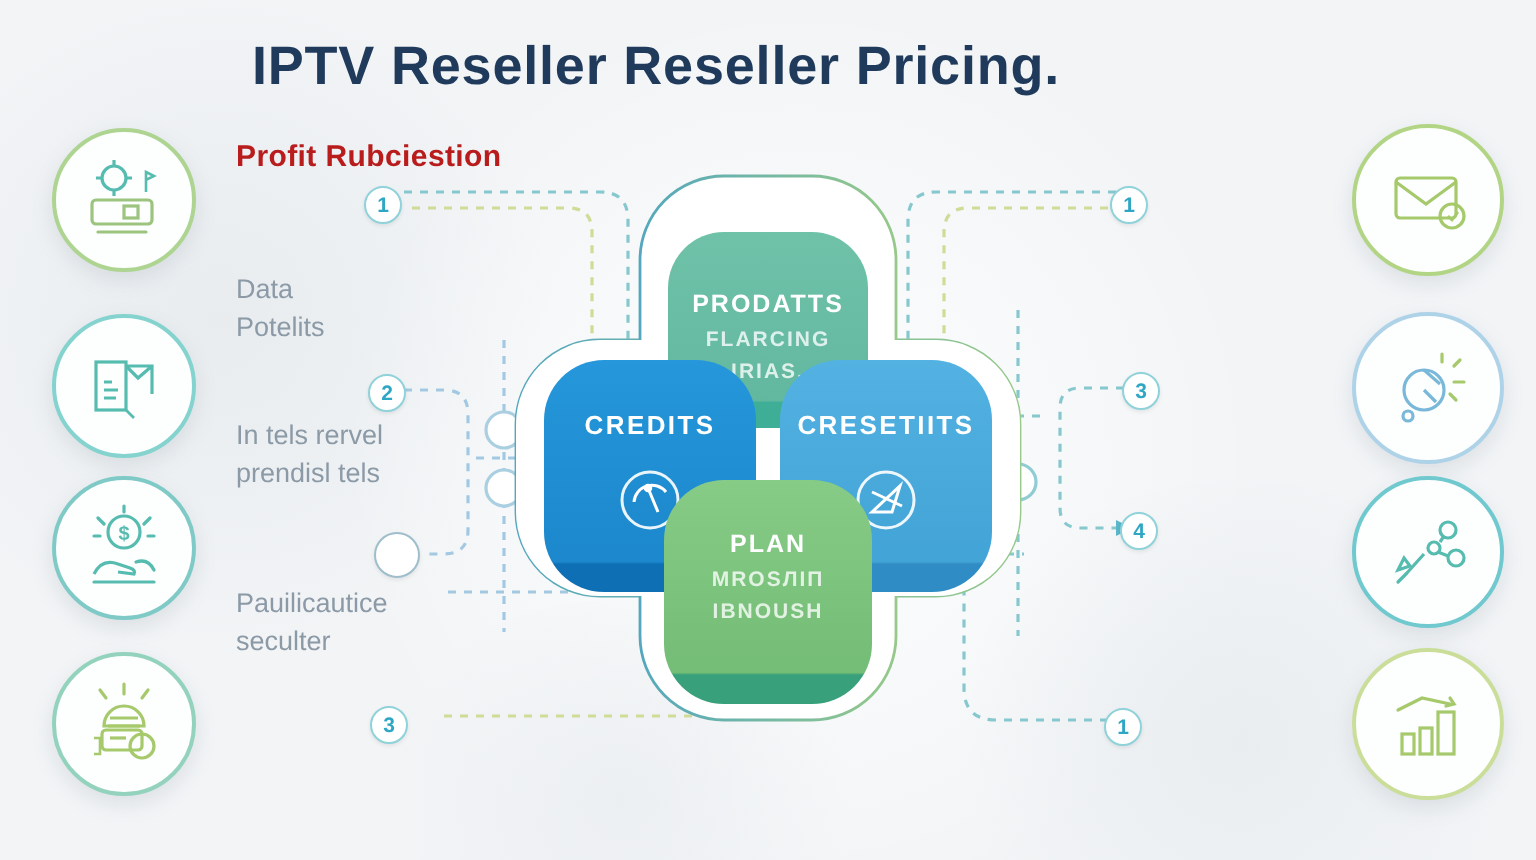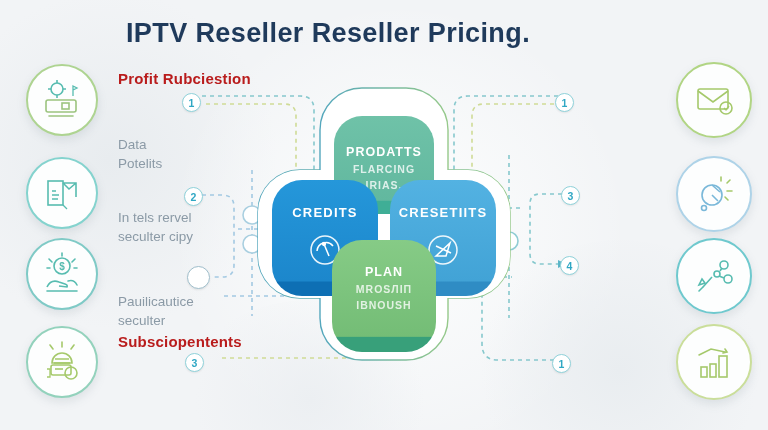--- a/index.html
+++ b/index.html
@@ -175,21 +175,21 @@
     <svg width="44" height="44" viewBox="0 0 44 44" fill="none">
       <g stroke="#57bcb0" stroke-width="1.6">
           <rect x="8" y="10" width="15" height="24"></rect>
           <path d="M 12 20 h 4 M 12 24 h 7 M 12 28 h 6"></path>
           <path d="M 23 12 h 13 v 14 M 23 12 l 6 6 7 -6"></path>
           <path d="M 23 34 l 4 4" stroke-width="1.3"></path>
         </g>
     </svg>
   </div>
   <div class="txt-l" style="top:160px;">
-    <div class="s"><span>In tels rervel</span><br><span>seculter cipy</span></div>
+    <div class="s"><span>In tels rervel</span><br><span>prendisl tels</span></div>
   </div>
   <div class="badge" style="left:184px;top:187px;">2</div>
 </div>
 
 <div class="item">
   <div class="circ c-l" style="left:26px;top:238px;border-color:#7fcac6;">
     <svg width="46" height="46" viewBox="0 0 46 46" fill="none">
       <g stroke="#57bcb0" stroke-width="1.6">
         <circle cx="23" cy="15" r="8"></circle>
           <text x="23" y="19" text-anchor="middle" font-size="10" fill="#57bcb0" stroke="none" font-weight="bold">$</text>
@@ -213,21 +213,20 @@
         <path d="M 13 24 a 10 10 0 0 1 20 0 Z"></path>
           <path d="M 16 20 h 14 M 15 24 h 16"></path>
         <rect x="12" y="26" width="20" height="10" rx="2"></rect>
           <path d="M 16 30 h 8"></path>
         <circle cx="32" cy="34" r="6"></circle>
           <path d="M 8 30 h 3 v 8 h -3" stroke-width="1.3"></path>
       </g>
     </svg>
   </div>
   <div class="txt-l" style="top:333px;">
-    <div class="h">Subsciopentents</div>
   </div>
   <div class="badge" style="left:185px;top:353px;">3</div>
 </div>
 
 <div class="item">
   <div class="circ c-r" style="left:676px;top:62px;border-color:#b1d584;">
     <svg width="46" height="46" viewBox="0 0 46 46" fill="none">
       <g stroke="#a5c96b" stroke-width="1.6">
         <rect x="7" y="12" width="30" height="20" rx="2"></rect>
           <path d="M 7 14 l 15 11 15 -11"></path>

